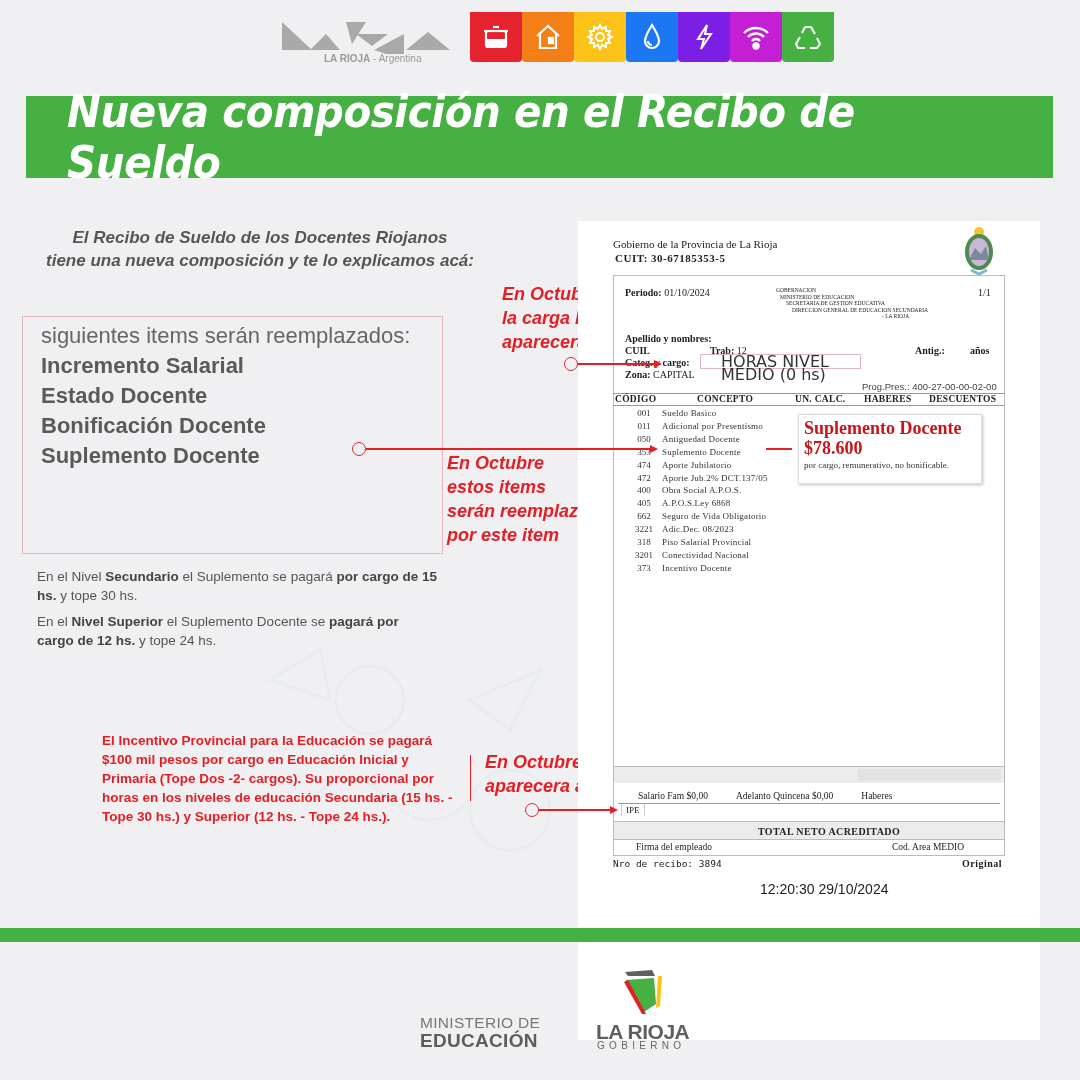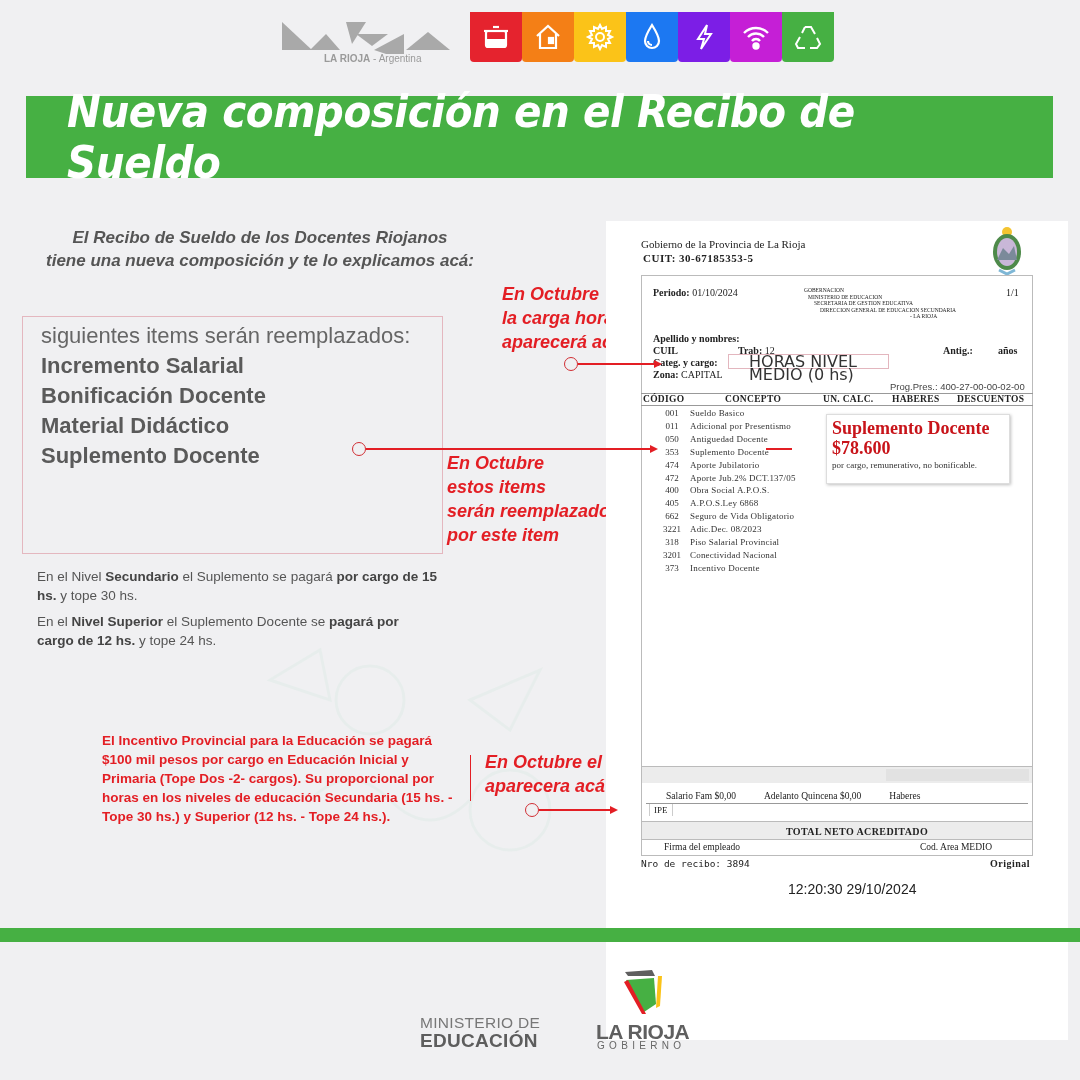--- a/index.html
+++ b/index.html
@@ -52,21 +52,21 @@
   .note b { color: #444; }
   .callout { font-style: italic; font-weight: bold; font-size: 18px; line-height: 24px; color: #e31e24; }
 
   .ipe-note {
     left: 102px; top: 731px; width: 360px; font-size: 13.5px; font-weight: bold;
     color: #e31e24; line-height: 19px;
   }
   .vbar { background: #e31e24; width: 1px; }
 
   
-  .receipt { left: 578px; top: 221px; width: 462px; height: 819px; background: #fff; margin-left: 28px; }
+  .receipt { left: 578px; top: 221px; width: 462px; height: 819px; background: #fff; }
   .receipt * { font-family: "Liberation Serif", serif; color: #222; }
   .rc { position: absolute; }
   .r-gob { left: 35px; top: 17px; font-size: 11px; }
   .r-cuit { left: 37px; top: 31px; font-size: 11px; font-weight: bold; letter-spacing: 0.5px; }
   .crest { left: 383px; top: 5px; width: 36px; height: 52px; }
 
   .r-frame { left: 35px; top: 54px; width: 392px; height: 581px; border: 1px solid #bbb; }
   .r-periodo { left: 47px; top: 66px; font-size: 10px; }
   .r-periodo b { font-weight: bold; }
   .r-gov-lines { left: 198px; top: 66px; font-size: 5.5px; line-height: 6.5px; color: #444; }
@@ -201,22 +201,22 @@
 </svg>
 
 <div class="abs intro">
   <div>El Recibo de Sueldo de los Docentes Riojanos</div>
   <div>tiene una nueva composición y te lo explicamos acá:</div>
 </div>
 
 <div class="abs items-box">
   <div class="lead">siguientes items serán reemplazados:</div>
   <div class="item">Incremento Salarial</div>
+  <div class="item">Estado Docente</div>
   <div class="item">Bonificación Docente</div>
-  <div class="item">Material Didáctico</div>
   <div class="item">Suplemento Docente</div>
 </div>
 
 <div class="abs note" style="top:567px">
   <span>En el Nivel </span><b>Secundario</b><span> el Suplemento se pagará </span><b>por cargo de 15 hs.</b><span> y tope 30 hs.</span>
 </div>
 <div class="abs note" style="top:612px">
   <span>En el </span><b>Nivel Superior</b><span> el Suplemento Docente se </span><b>pagará por cargo de 12 hs.</b><span> y tope 24 hs.</span>
 </div>
 

